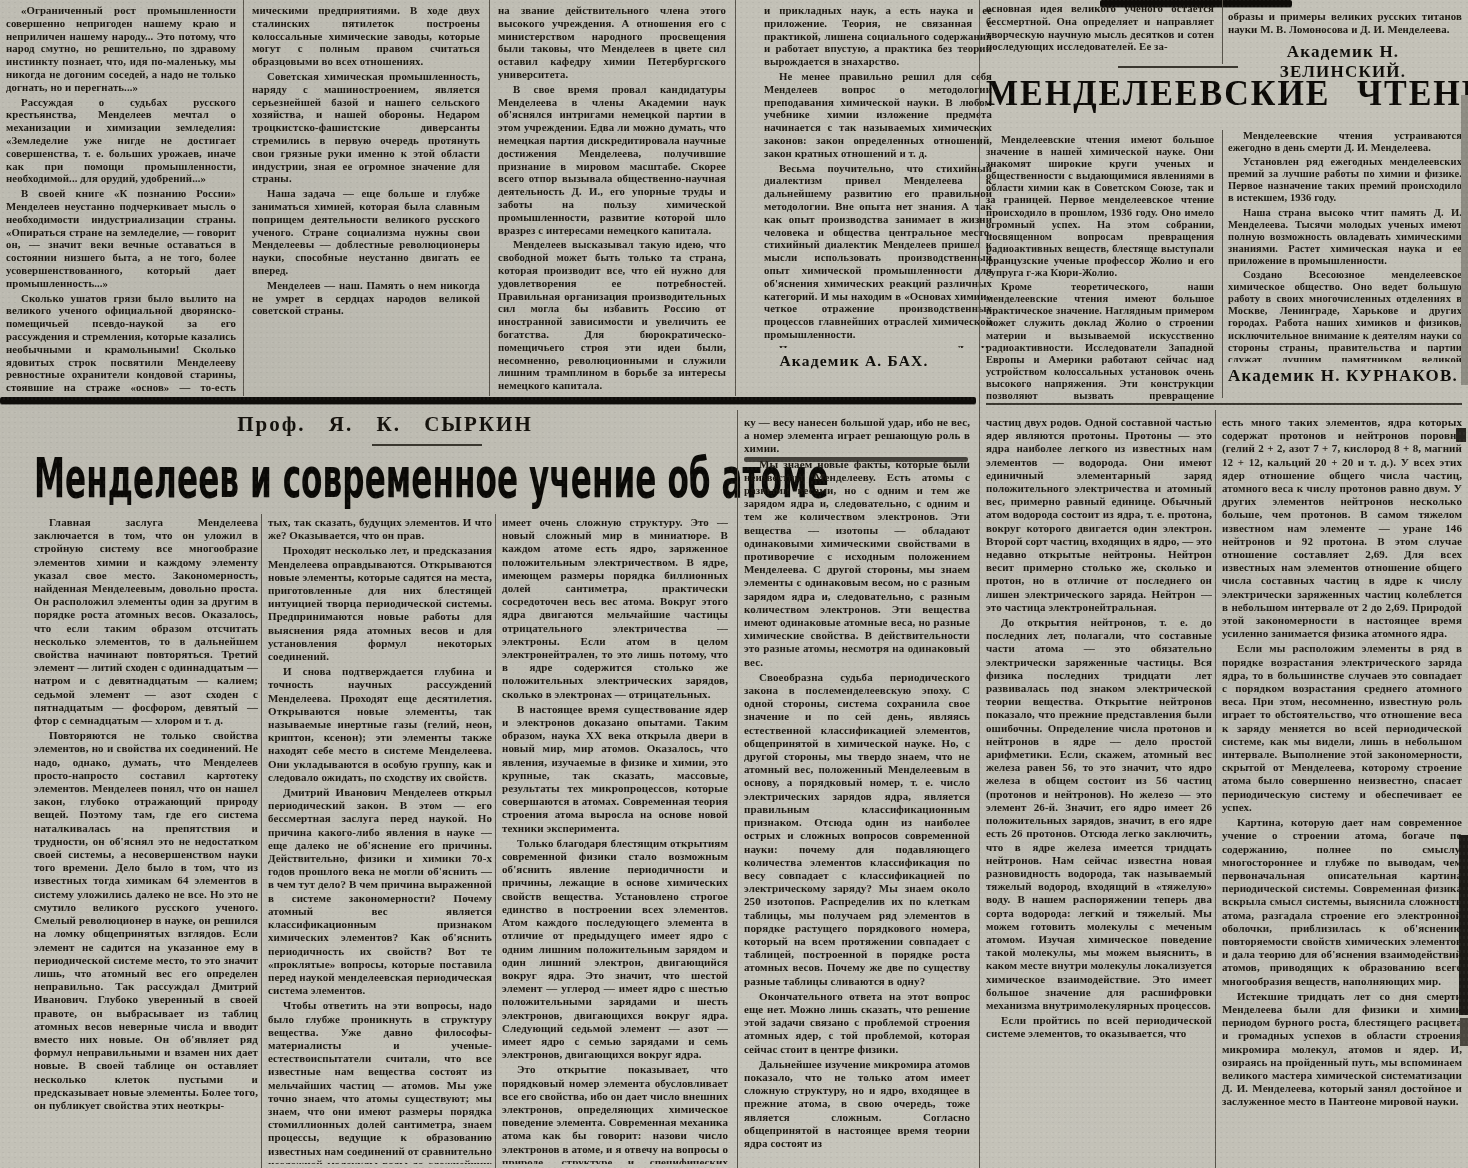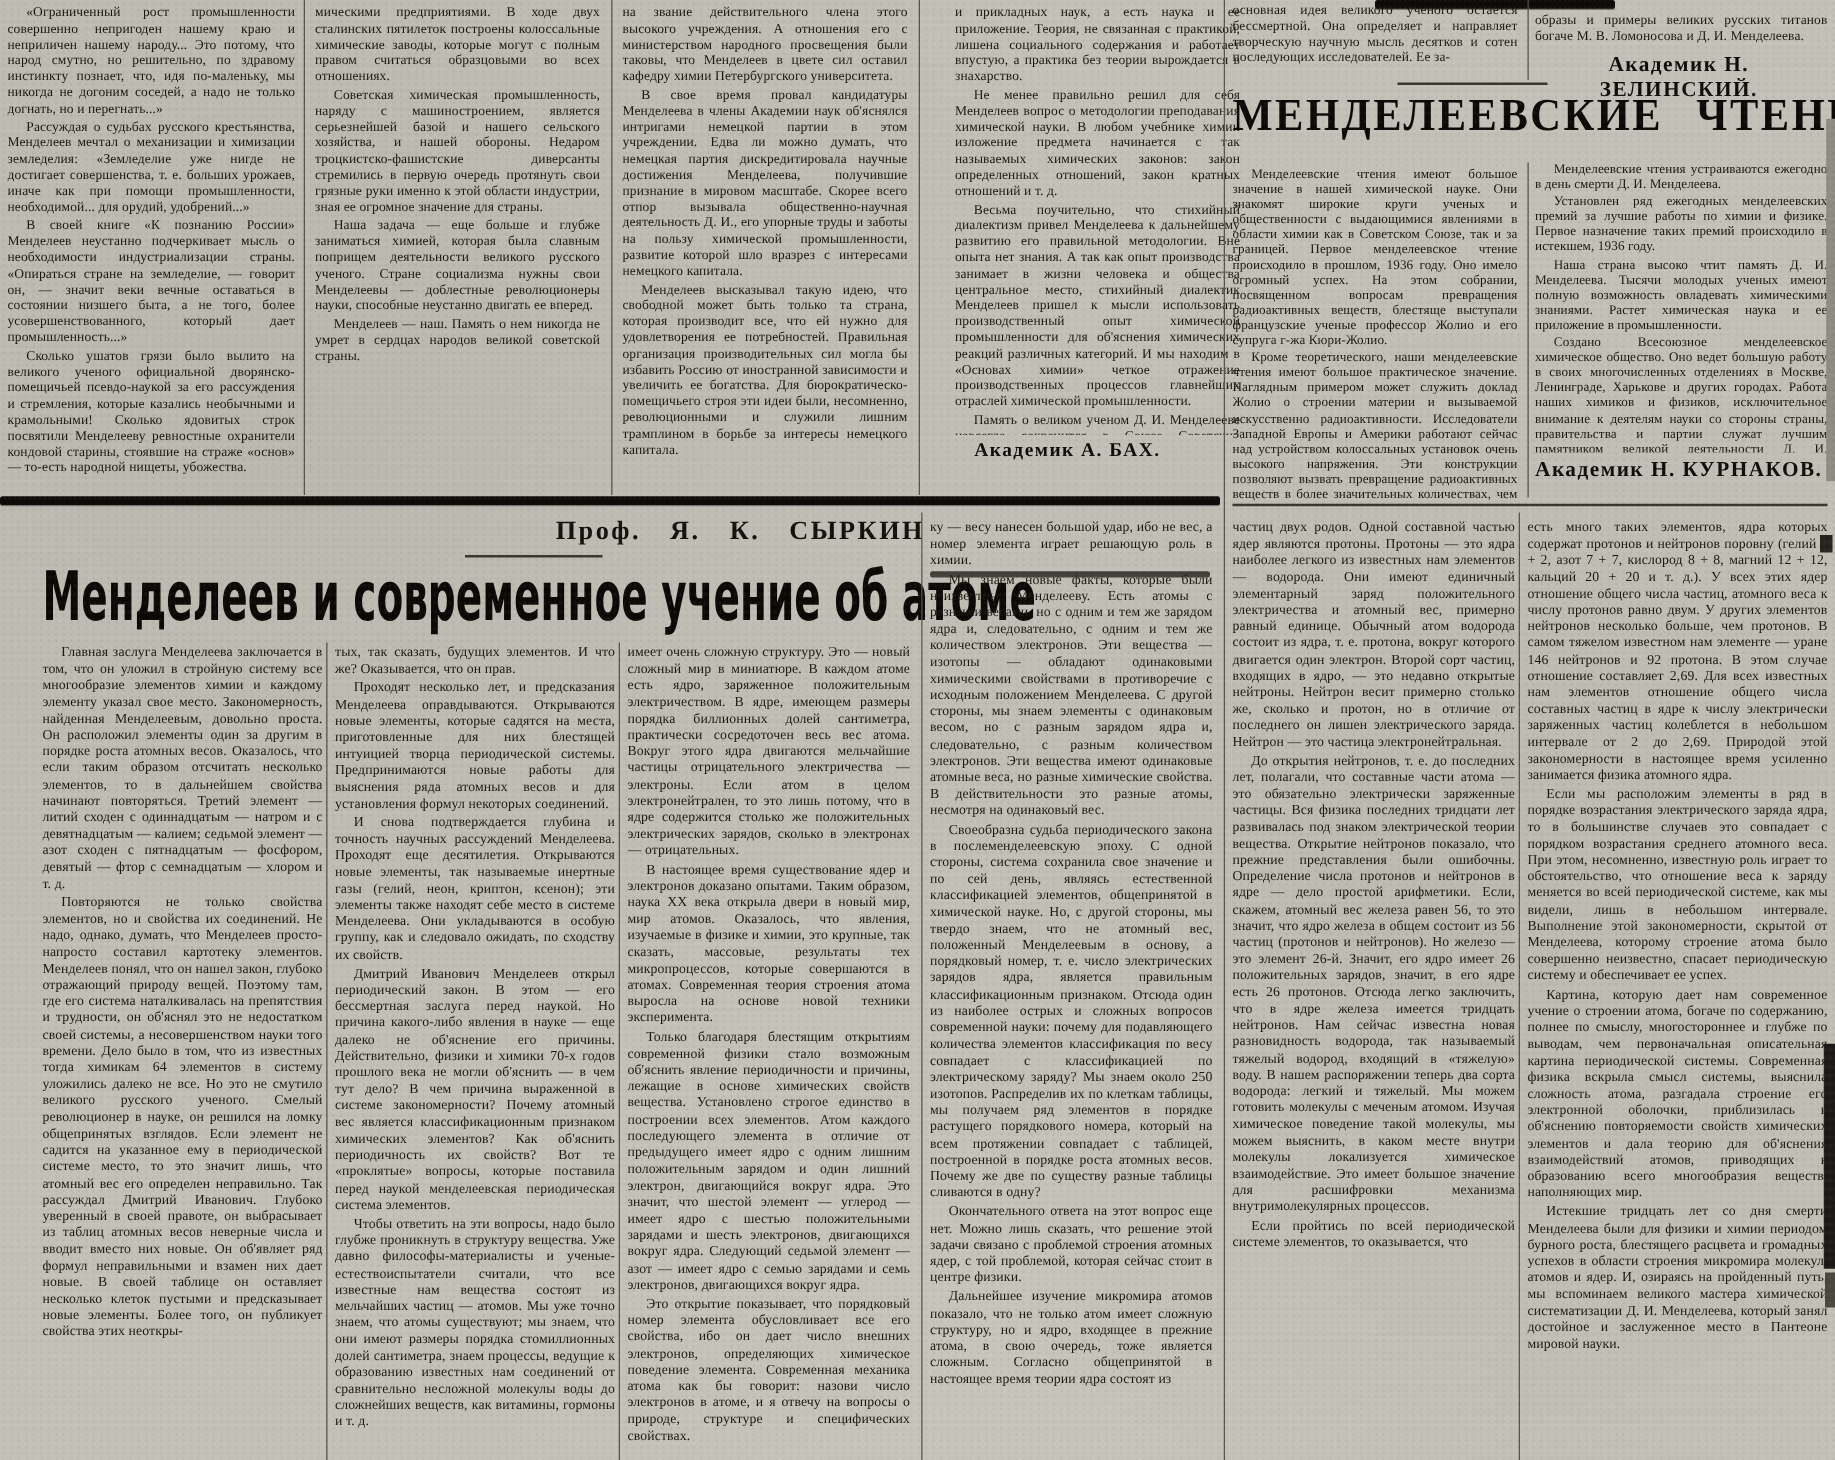--- a/index.html
+++ b/index.html
@@ -15,40 +15,40 @@
   }
   .page::after{
     content:"";position:absolute;inset:0;pointer-events:none;
     background-image:
       radial-gradient(rgba(0,0,0,.08) 1px, transparent 1.3px),
       radial-gradient(rgba(255,255,255,.07) 1px, transparent 1.2px);
     background-size:6px 5px,4px 7px;background-position:0 0,2px 3px;opacity:.55;
   }
   .col{
     position:absolute;overflow:hidden;text-align:justify;
-    font-weight:400;font-size:11px;line-height:13.2px;letter-spacing:.1px;
+    font-weight:700;font-size:11px;line-height:13.2px;letter-spacing:.1px;
   }
   .tcol{font-size:10.8px;line-height:12.8px;}
   .mcol{font-size:10.5px;line-height:12.1px;}
   .col p{margin:0 0 2px 0;text-indent:15px;}
   .cont p:first-child{text-indent:0;}
   .vr{position:absolute;width:1px;background:#57534a;}
   .hr2{position:absolute;height:2px;background:#3a372f;}
   .hbar{position:absolute;background:#0e0c09;border-radius:2px;box-shadow:0 1px 0 rgba(0,0,0,.4);}
   .sig{
     position:absolute;text-align:center;font-weight:700;letter-spacing:1.2px;
     font-size:15.5px;color:#0f0d09;
   }
   .mch-head{
     position:absolute;text-align:center;font-weight:700;color:#0c0a07;
     font-size:34px;letter-spacing:2px;word-spacing:16px;white-space:nowrap;
     transform:scaleY(1.08);
   }
   .byline{
-    position:absolute;text-align:right;font-weight:700;color:#14110c;
+    position:absolute;text-align:center;font-weight:700;color:#14110c;
     font-size:21px;letter-spacing:2px;word-spacing:16px;
   }
   .bighead{
     position:absolute;font-family:"DejaVu Sans","Liberation Sans",sans-serif;
     font-weight:700;color:#0a0906;font-size:52px;line-height:56px;white-space:nowrap;
     transform:scaleX(.60) scaleY(1.05);transform-origin:left center;letter-spacing:0;
   }
   .artifact{position:absolute;}
 </style>
 </head>
@@ -84,21 +84,21 @@
   <div class="vr" style="left:243px;top:0;height:396px"></div>
   <div class="vr" style="left:489px;top:0;height:396px"></div>
   <div class="vr" style="left:735px;top:0;height:396px"></div>
   <div class="vr" style="left:979px;top:0;height:1168px"></div>
 
   <div class="artifact hbar" style="left:1100px;top:0;width:192px;height:7px"></div>
   <div class="col tcol cont" style="left:986px;top:2px;width:228px;height:64px">
       <p>основная идея великого ученого остается бессмертной. Она определяет и направляет творческую научную мысль десятков и сотен последующих исследователей. Ее за-</p>
     </div>
   <div class="col tcol cont" style="left:1228px;top:10px;width:234px;height:30px">
-      <p>образы и примеры великих русских титанов богаче М. В. Ломоносова и Д. И. Менделеева.</p>
+      <p>образы и примеры великих русских титанов науки М. В. Ломоносова и Д. И. Менделеева.</p>
     </div>
   <div class="sig" style="left:1228px;top:42px;width:230px;font-size:17px">Академик Н. ЗЕЛИНСКИЙ.</div>
   <div class="vr" style="left:1222px;top:0;height:64px"></div>
   <div class="hr2" style="left:1118px;top:66px;width:120px"></div>
 
   <div class="mch-head" style="left:986px;top:74px;width:476px">МЕНДЕЛЕЕВСКИЕ ЧТЕНИЯ</div>
   <div class="col mcol" style="left:986px;top:134px;width:228px;height:268px">
       <p>Менделеевские чтения имеют большое значение в нашей химической науке. Они знакомят широкие круги ученых и общественности с выдающимися явлениями в области химии как в Советском Союзе, так и за границей. Первое менделеевское чтение происходило в прошлом, 1936 году. Оно имело огромный успех. На этом собрании, посвященном вопросам превращения радиоактивных веществ, блестяще выступали французские ученые профессор Жолио и его супруга г-жа Кюри-Жолио.</p>
       <p>Кроме теоретического, наши менделеевские чтения имеют большое практическое значение. Наглядным примером может служить доклад Жолио о строении материи и вызываемой искусственно радиоактивности. Исследователи Западной Европы и Америки работают сейчас над устройством колоссальных установок очень высокого напряжения. Эти конструкции позволяют вызвать превращение радиоактивных веществ в более значительных количествах, чем это наблюдалось до сих пор.</p>
     </div>

